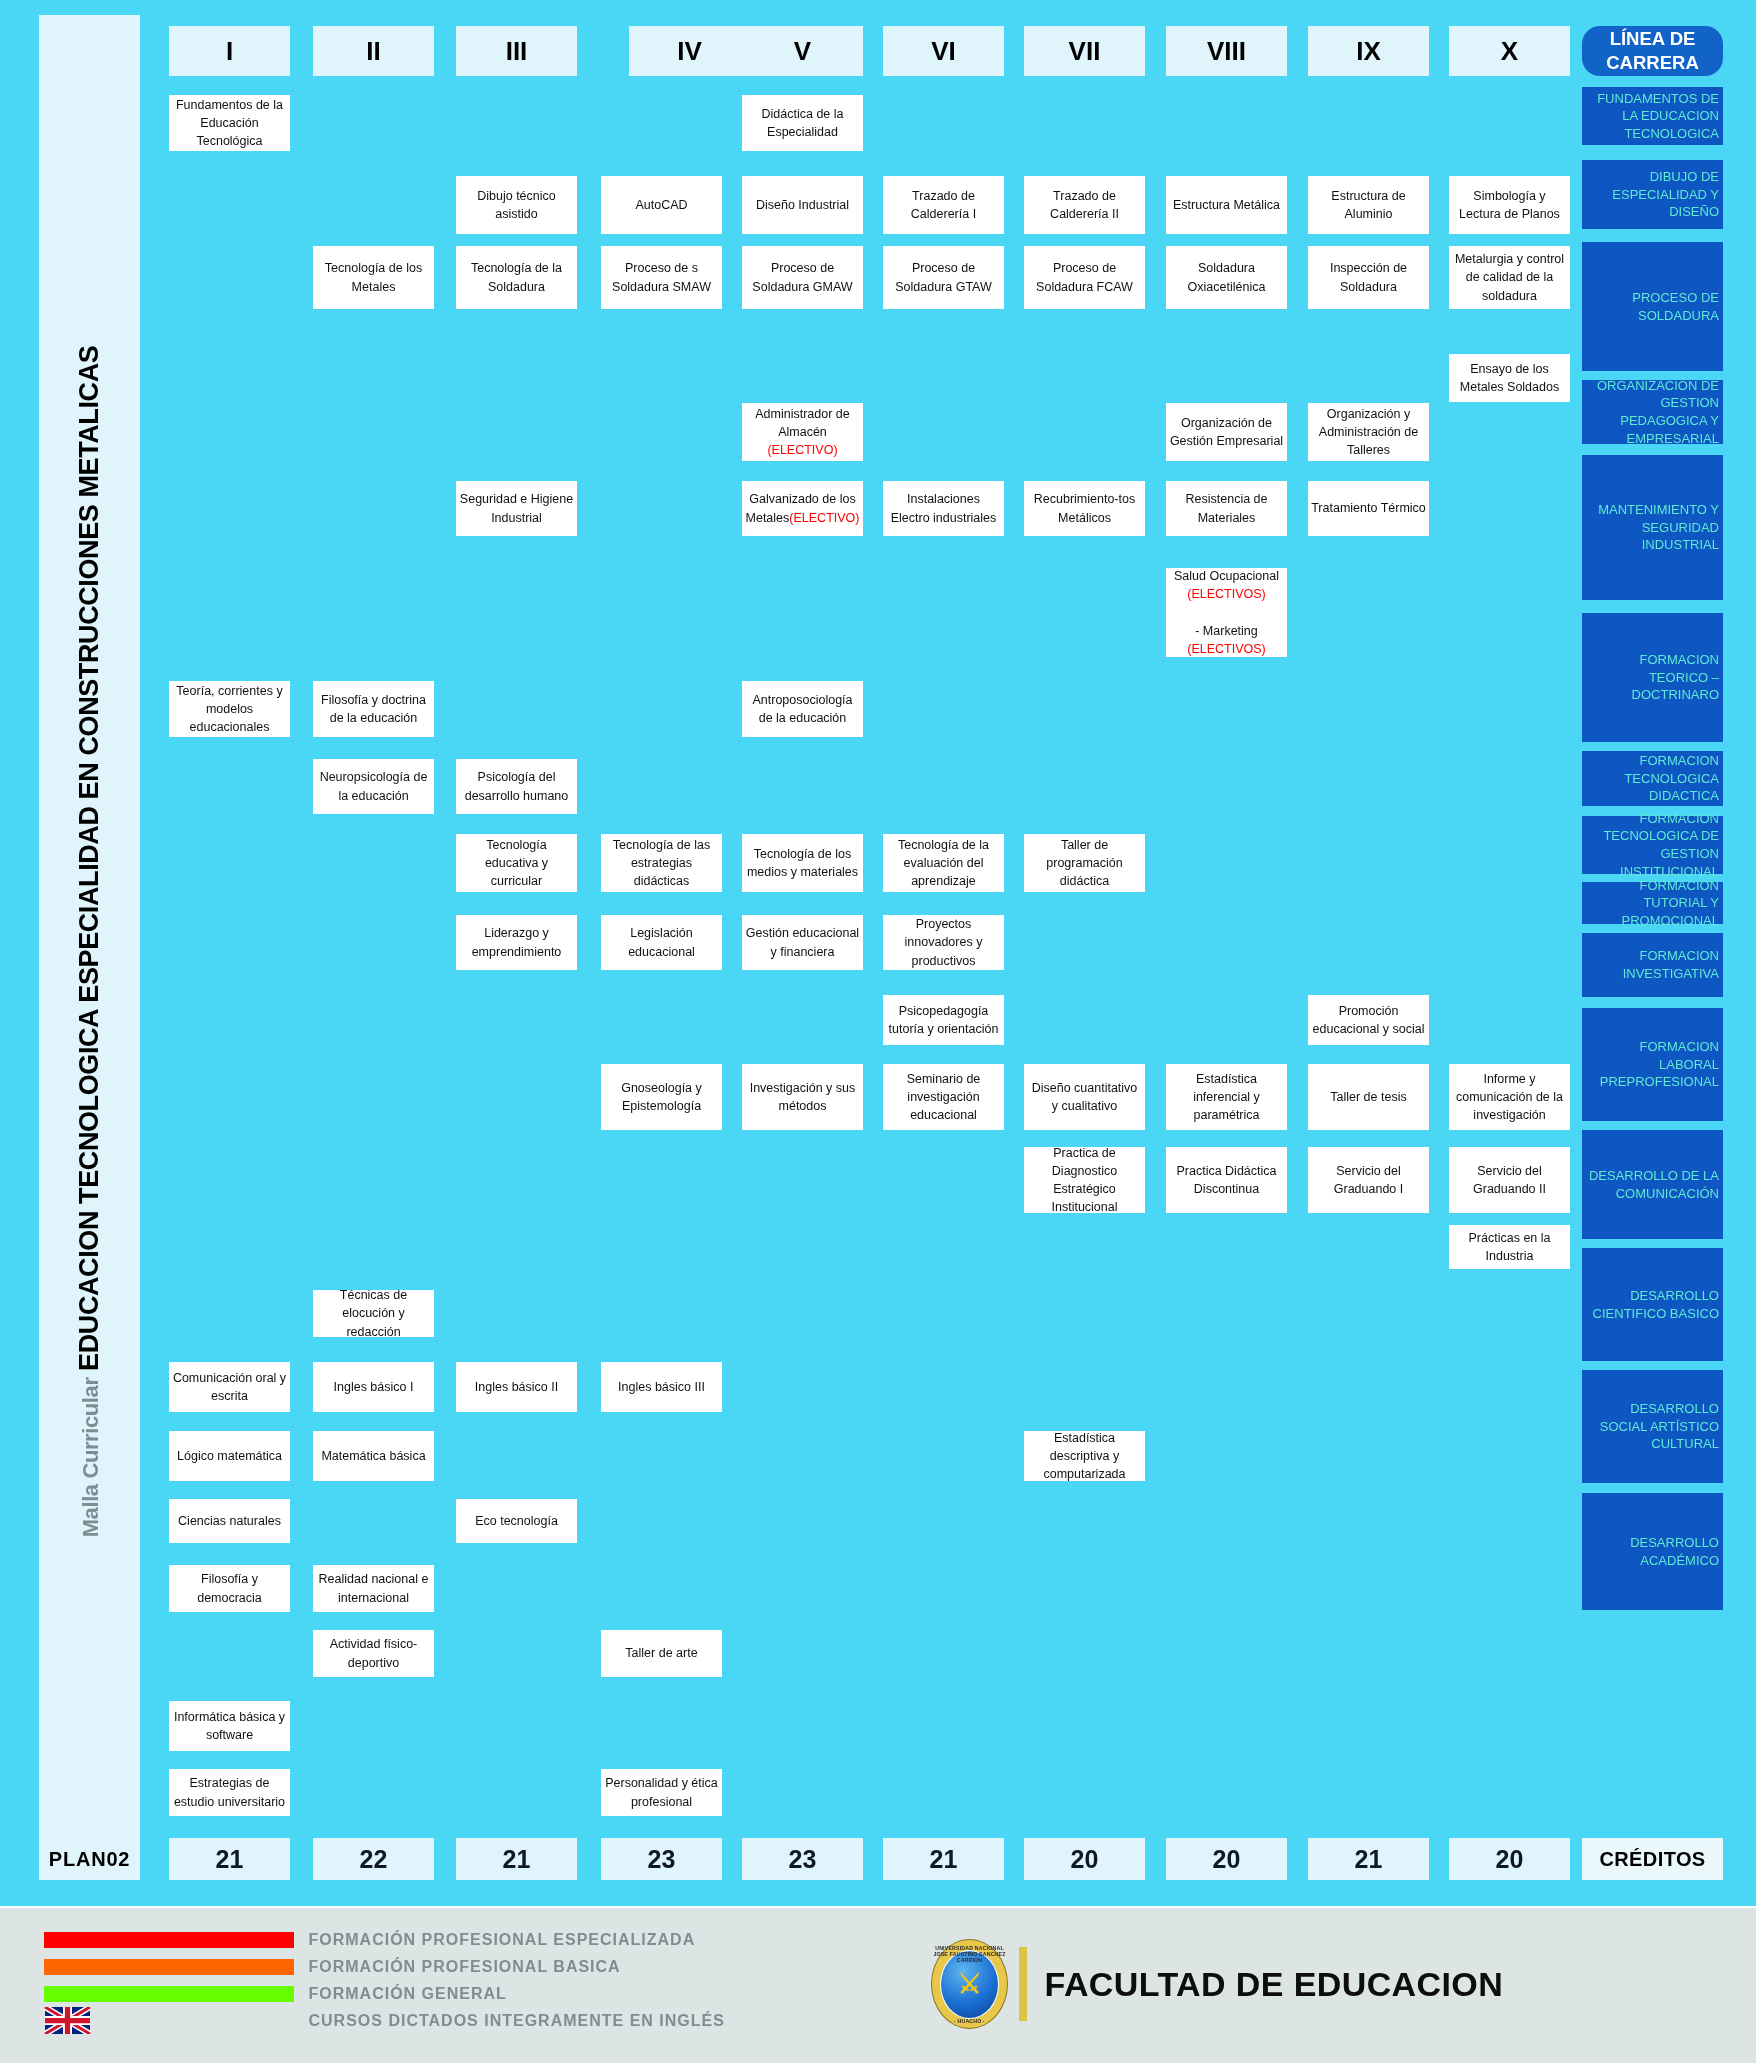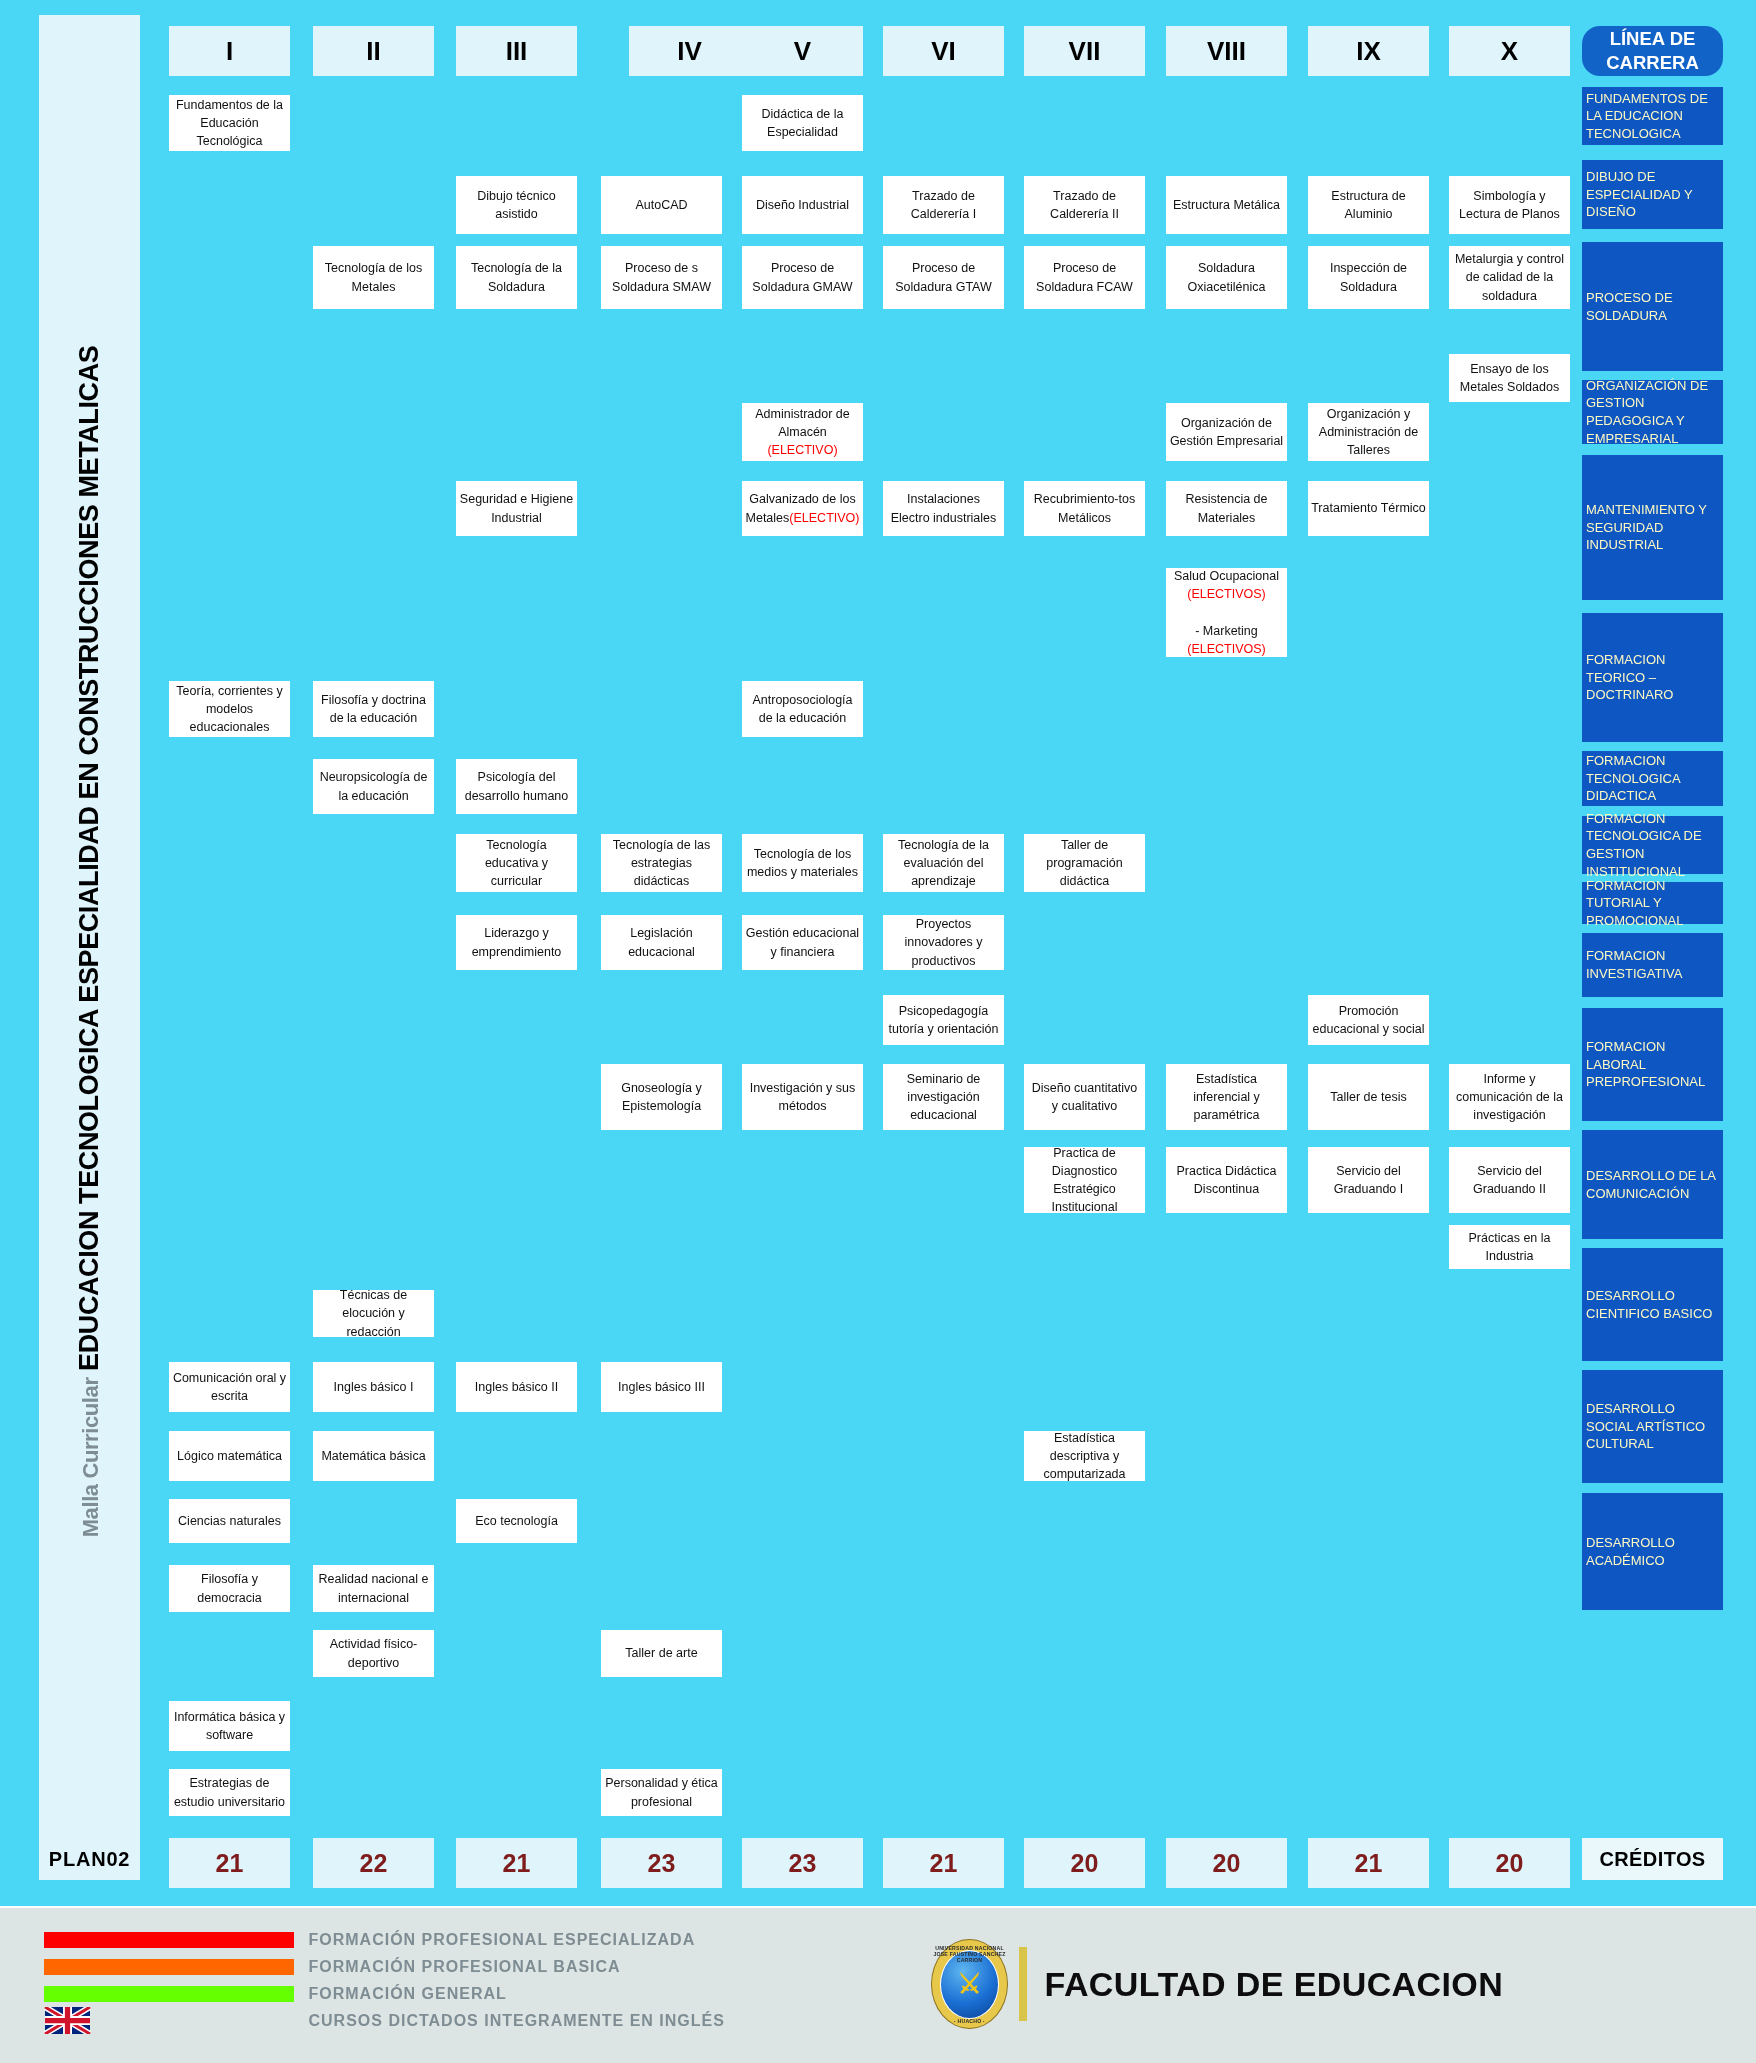--- a/index.html
+++ b/index.html
@@ -76,29 +76,29 @@
     display: flex;
     align-items: center;
     justify-content: center;
     font-weight: bold;
     font-size: 26px;
     color: #000;
   }
   
   .credit-cell {
     position: absolute;
-    height: 50px;
+    height: 42px;
     top: 1838px;
     background: #dff4fb;
     display: flex;
     align-items: center;
     justify-content: center;
     font-weight: bold;
     font-size: 25px;
-    color: #7f1d1d;
+    color: #0f172a;
   }
   #credits-label {
     position: absolute;
     height: 42px;
     top: 1838px;
     background: #eaf8fc;
     display: flex;
     align-items: center;
     justify-content: center;
     font-weight: bold;
@@ -132,25 +132,25 @@
     align-items: center;
     justify-content: center;
     text-align: center;
     font-weight: bold;
     font-size: 18.5px;
     line-height: 1.3;
   }
   .career-box {
     position: absolute;
     background: #0e56c2;
-    color: #fef9c3;
-    display: flex;
-    align-items: center;
-    justify-content: center;
-    text-align: left;
+    color: #5eead4;
+    display: flex;
+    align-items: center;
+    justify-content: center;
+    text-align: right;
     font-size: 13px;
     line-height: 1.35;
     padding: 2.4px 4px;
   }
 
   
   #footer {
     position: absolute;
     left: 0; top: 1906px;
     width: 1757px;

